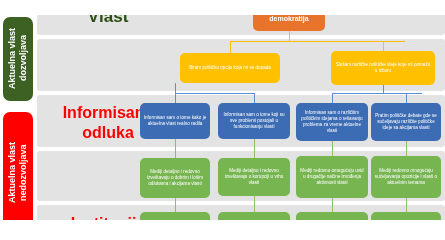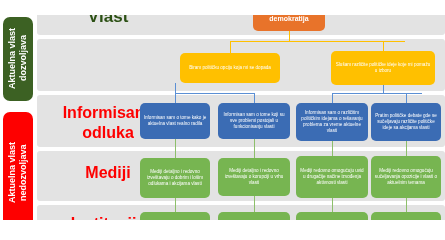--- a/index.html
+++ b/index.html
@@ -110,21 +110,20 @@
     <span class="vtext">Aktuelna vlast
 dozvoljava</span>
   </div>
   <div class="side" id="side-deny">
     <span class="vtext">Aktuelna vlast
 nedozvoljava</span>
   </div>
 
   <div class="rowlabel green" id="label-0">Vlast</div>
   <div class="rowlabel red" id="label-2">Informisana odluka</div>
-  <div class="rowlabel red" id="label-3">Mediji</div>
   <div class="rowlabel red" id="label-4">Institucije</div>
 
   <div class="conn v" style="left:289px;top:14px;height:12px;"></div>
   <div class="conn h" style="left:230px;top:26px;width:175px;"></div>
   <div class="conn v" style="left:230px;top:26px;height:12px;"></div>
   <div class="conn v" style="left:383px;top:26px;height:10px;"></div>
 
   <div class="conn blue v" style="left:175px;top:68px;height:10px;"></div>
   <div class="conn blue h" style="left:175px;top:78px;width:80px;"></div>
   <div class="conn blue v" style="left:175px;top:78px;height:10px;"></div>

